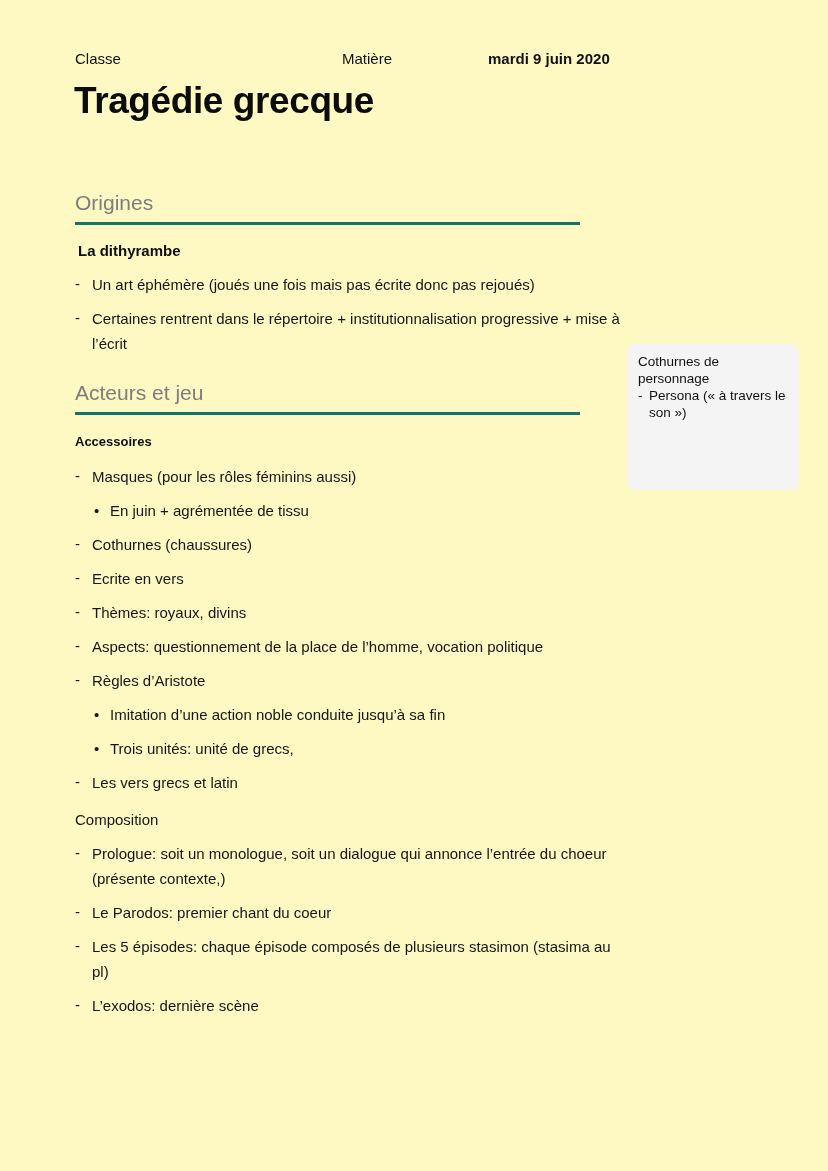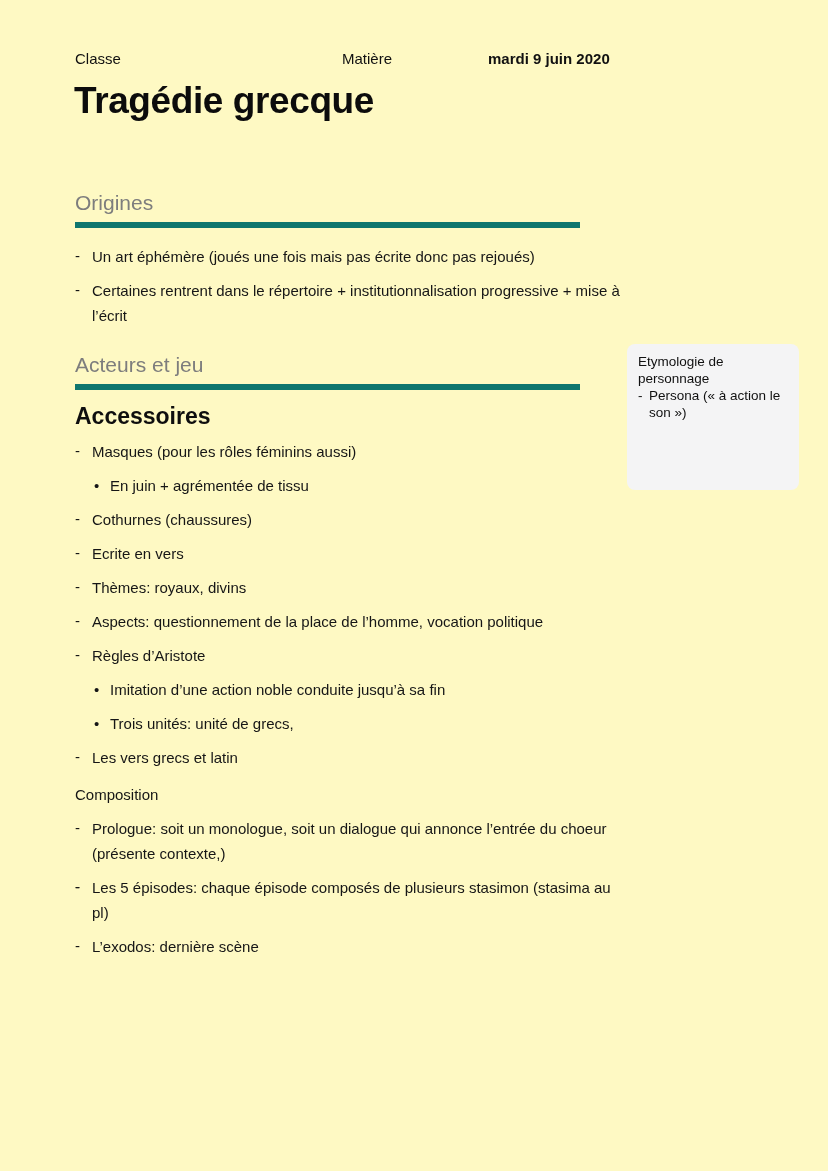--- a/index.html
+++ b/index.html
@@ -24,27 +24,27 @@
     text-align: center;
   }
 
   .content { position: absolute; left: 75px; top: 190px; width: 546px; font-size: 15px; color: #161616; }
 
   .h2 {
     font-size: 21px; font-weight: 400; line-height: 26px;
     color: #7d7d7d;
     width: 505px;
     padding-bottom: 6px;
-    border-bottom: 6px solid #0f766e;
+    border-bottom: 3px solid #0f766e;
     margin: 24px 0 16px 0;
   }
   .h2.first { margin-top: 0; }
 
   .sub15 { font-size: 15px;   font-weight: 700; line-height: 19px; margin: 0 0 12px 3px; color: #0e0e0e; }
-  .sub17 { font-size: 23px; font-weight: 700; line-height: 21px; margin: 0 0 12px 0; color: #0e0e0e; }
+  .sub17 { font-size: 13px; font-weight: 700; line-height: 21px; margin: 0 0 12px 0; color: #0e0e0e; }
 
   .item { position: relative; padding-left: 17px; line-height: 25px; margin-bottom: 9px; }
   .item .dash { position: absolute; left: 0; top: -1px; }
 
   .subitem { position: relative; padding-left: 35px; line-height: 25px; margin-bottom: 9px; }
   .subitem .dot { position: absolute; left: 19px; top: 0; }
 
   .plain { line-height: 25px; margin-bottom: 9px; margin-top: 12px; }
 
   .note {
@@ -69,20 +69,21 @@
   <span class="hdr hdr-class">Classe</span>
   <span class="hdr hdr-subject">Matière</span>
   <span class="hdr hdr-date">mardi 9 juin 2020</span>
 
   <div class="title">Tragédie grecque</div>
 
   <div class="content">
 
     <div class="h2 first">Origines</div>
 
+    <div class="sub15">La dithyrambe</div>
 
     <div class="item">
       <span class="dash">-</span>
       <span>Un art éphémère (joués une fois mais pas écrite donc pas rejoués)</span>
     </div>
     <div class="item">
       <span class="dash">-</span>
       <span>Certaines rentrent dans le répertoire + institutionnalisation progressive + mise à l’écrit</span>
     </div>
 
@@ -134,35 +135,36 @@
     </div>
 
     <div class="plain">Composition</div>
 
     <div class="item">
       <span class="dash">-</span>
       <span>Prologue: soit un monologue, soit un dialogue qui annonce l’entrée du choeur (présente contexte,)</span>
     </div>
     <div class="item">
       <span class="dash">-</span>
+      <span>Le Parodos: premier chant du coeur</span>
     </div>
     <div class="item">
       <span class="dash">-</span>
       <span>Les 5 épisodes: chaque épisode composés de plusieurs stasimon (stasima au pl)</span>
     </div>
     <div class="item">
       <span class="dash">-</span>
       <span>L’exodos: dernière scène</span>
     </div>
 
   </div>
 
   <div class="note note1">
-    <div>Etymologie de personnage</div>
+    <div>Cothurnes de personnage</div>
     <div class="nbullet">
       <span class="dash">-</span>
-      <span>Persona (« à action le son »)</span>
+      <span>Persona (« à travers le son »)</span>
     </div>
   </div>
 
 
 
 </div>
 
 </body></html>

